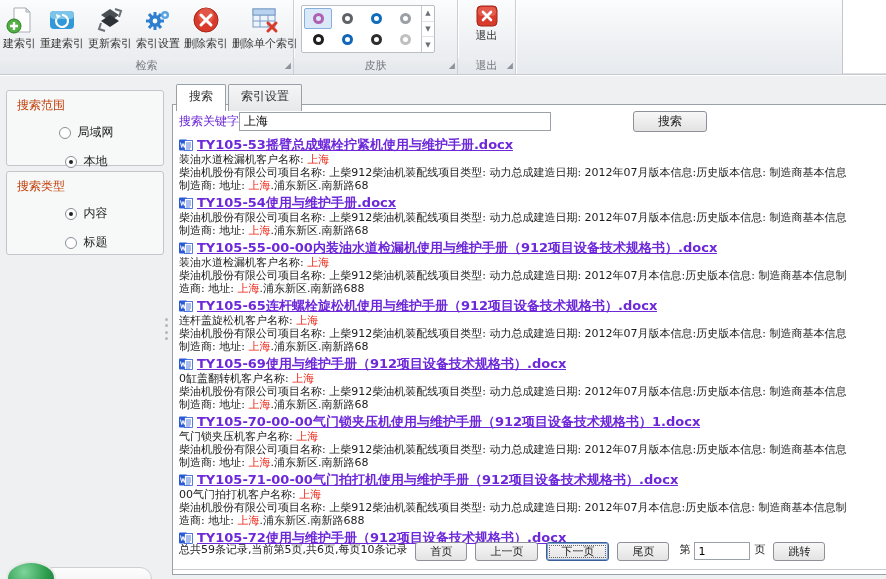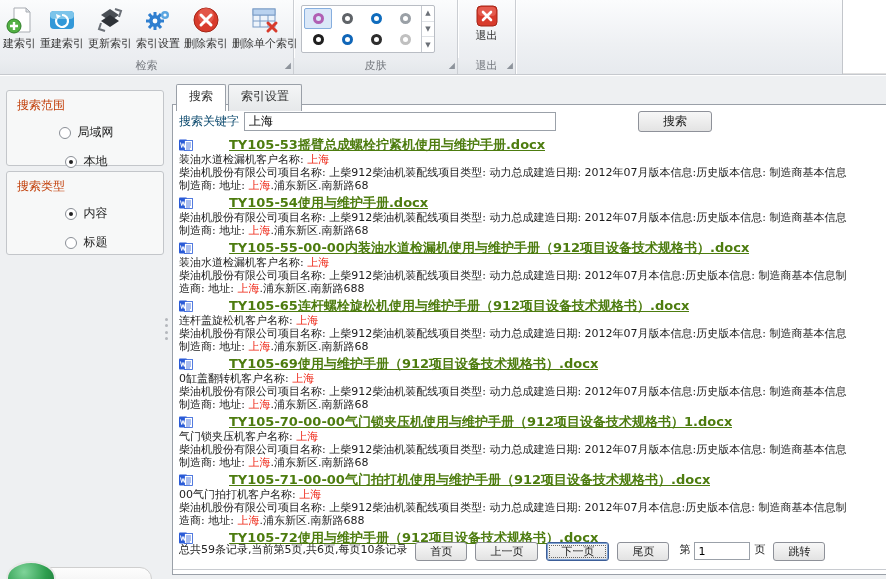--- a/index.html
+++ b/index.html
@@ -61,36 +61,36 @@
 
   
   .tabstrip { position:absolute; left:176px; top:7px; display:flex; }
   .tab { padding:3px 12px 4px 12px; font-size:12px; border:1px solid #9aa0a8;
     border-bottom:none; background:linear-gradient(#f4f5f6,#e6e8ea); color:#333;
     margin-right:2px; border-radius:2px 2px 0 0; position:relative; top:1px; }
   .tab.active { background:#fff; padding-bottom:6px; z-index:3; }
 
   
   .search-row { position:absolute; left:6px; top:6px; display:flex; align-items:center; }
-  .search-row label { font-size:12px; color:#0c4a6e; margin-right:5px; }
+  .search-row label { font-size:12px; color:#6d28d9; }
   .text-input { width:312px; height:19px; border:1px solid #9ba1a9; font-size:12px;
     padding:1px 4px; font-family:inherit; }
   .btn { height:21px; padding:1px 22px; font-size:12px; color:#222;
     background:linear-gradient(#f7f7f7,#e3e3e3); border:1px solid #8e9199;
     border-radius:3px; font-family:inherit; }
   .btn.focused { outline:1px dotted #666; outline-offset:-4px; border:1px solid #3c5e98;
     box-shadow:0 0 0 1px #7ea0d0 inset; }
   .search-btn { margin-left:82px; width:74px; padding:1px 0; }
 
   
   .results { position:absolute; left:6px; top:32px; right:8px; }
   .result { margin-bottom:3px; }
   .rtitle { display:flex; align-items:center; gap:4px; height:16px; }
-  .rtitle a { font-size:13px; font-weight:600; color:#4d7c0f; 
-    white-space:nowrap; overflow:hidden;margin-left:32px; }
+  .rtitle a { font-size:13px; font-weight:600; color:#6d28d9; 
+    white-space:nowrap; overflow:hidden; }
   .doc-ico { flex:0 0 auto; display:block; }
   .line { font-size:11px; line-height:13px; color:#1c1c1c; white-space:nowrap; overflow:hidden; }
   .kw { color:#ee2211; }
 
   
   .pager { position:absolute; left:6px; bottom:13px; display:flex; 
     font-size:11px; color:#222; }
   .pager .btn { height:19px; padding:0 14px; font-size:11px; margin-left:8px; }
   .page-input { width:56px; height:18px; border:1px solid #9ba1a9; font-size:11px;
     padding:1px 3px; margin:0 4px 0 4px; font-family:inherit; }

